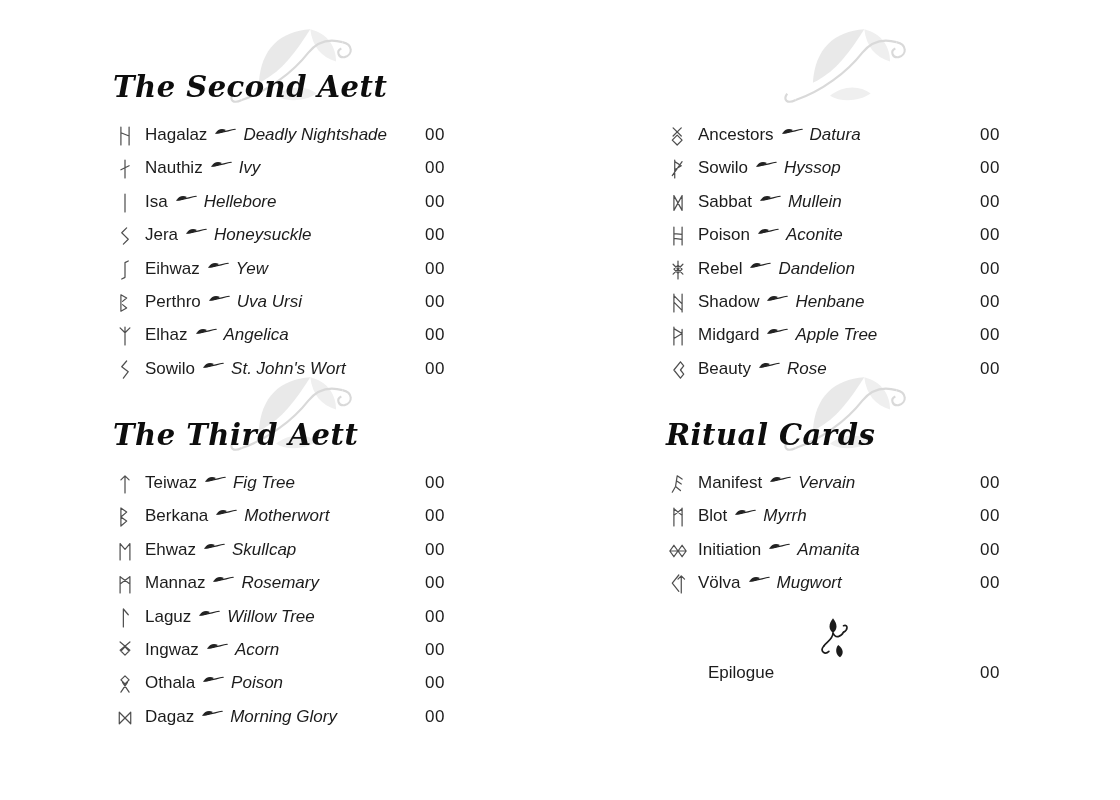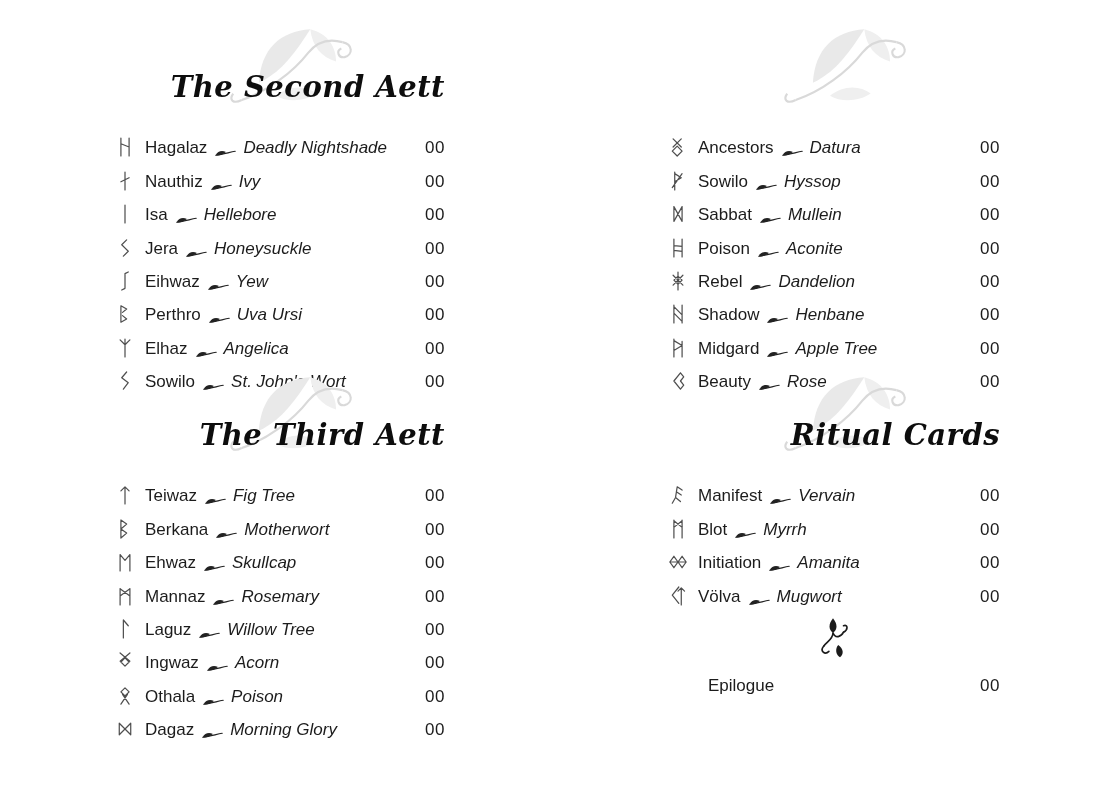--- a/index.html
+++ b/index.html
@@ -17,26 +17,26 @@
   }
   .sect{position:absolute;width:332px;}
   #sect-0{left:113px;top:42px;}
   #sect-1{left:666px;top:42px;width:334px;}
   #sect-2{left:113px;top:390px;}
   #sect-3{left:666px;top:390px;width:334px;}
 
   .titlewrap{position:relative;height:62px;}
   .flourish{position:absolute;left:50%;transform:translateX(-42%);bottom:-20px;width:150px;height:108px;z-index:0;}
   .title{
-    position:absolute;bottom:0;left:0;width:100%;margin:0;text-align:right;z-index:1;
+    position:absolute;bottom:0;left:0;width:100%;margin:0;text-align:left;z-index:1;
     font-family:"DejaVu Serif", serif;font-style:italic;font-weight:700;
     font-size:29px;line-height:1.1;color:#0d0d0d;letter-spacing:0.5px;white-space:nowrap;
   }
   .rows{margin-top:21px;}
-  .row{display:flex;align-items:flex-end;height:33.4px;font-size:17px;font-weight:500;}
+  .row{display:flex;align-items:flex-start;height:33.4px;font-size:17px;font-weight:500;}
   .rune{width:24px;flex:none;display:flex;justify-content:center;}
   .rune svg{width:18px;height:22px;display:block;}
   .rune path{fill:none;stroke:var(--rune);stroke-width:1.5;stroke-linecap:round;stroke-linejoin:round;}
   .name{margin-left:8px;white-space:nowrap;}
   .leaf{margin:2px 6px 0 7px;display:flex;}
   .leaf svg{width:23px;height:9px;}
   .leaf .swash{fill:none;stroke:var(--sep);stroke-width:1.3;stroke-linecap:round;}
   .leaf .blade{fill:var(--sep);stroke:none;}
   .plant{white-space:nowrap;font-style:italic;}
   .pagenum{margin-left:auto;letter-spacing:0.5px;}

